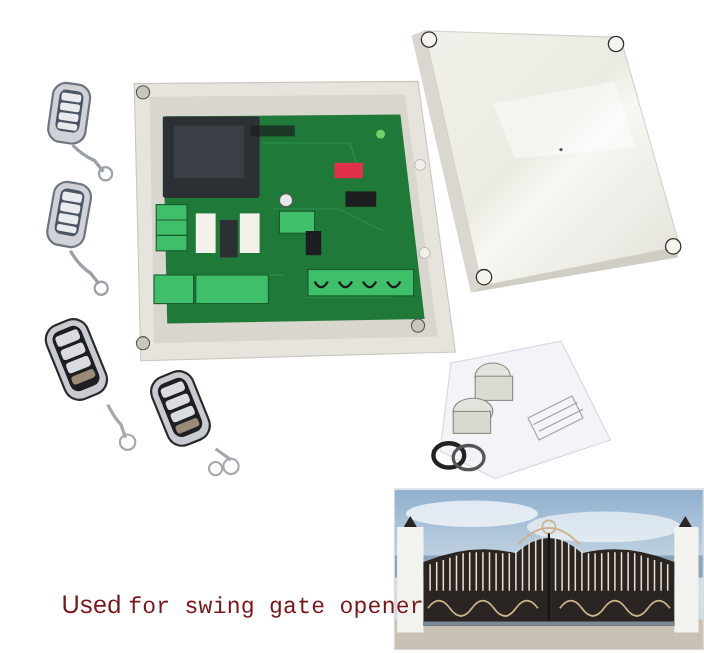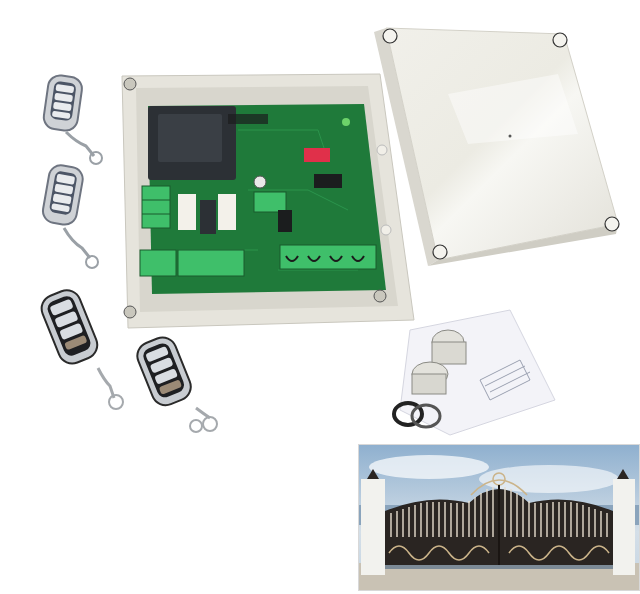--- a/index.html
+++ b/index.html
@@ -306,14 +306,17 @@
         <path d="M150,108 q10,-14 20,0 q10,14 20,0 q10,-14 20,0 q10,14 20,0 q10,-14 20,0"></path>
         <path d="M112,50 q28,-30 56,0"></path>
         <circle cx="140" cy="34" r="6"></circle>
       </g>
       <line x1="140" y1="40" x2="140" y2="124" stroke="#1a1512" stroke-width="2"></line>
 
       <rect x="26" y="120" width="228" height="4" fill="#7c8a96"></rect>
     </svg>
   </div>
 
+  <div class="layer caption">
+    <span class="cap-word-1">Used</span><span class="cap-rest">for swing gate opener</span>
+  </div>
 
 </div>
 
 </body></html>

